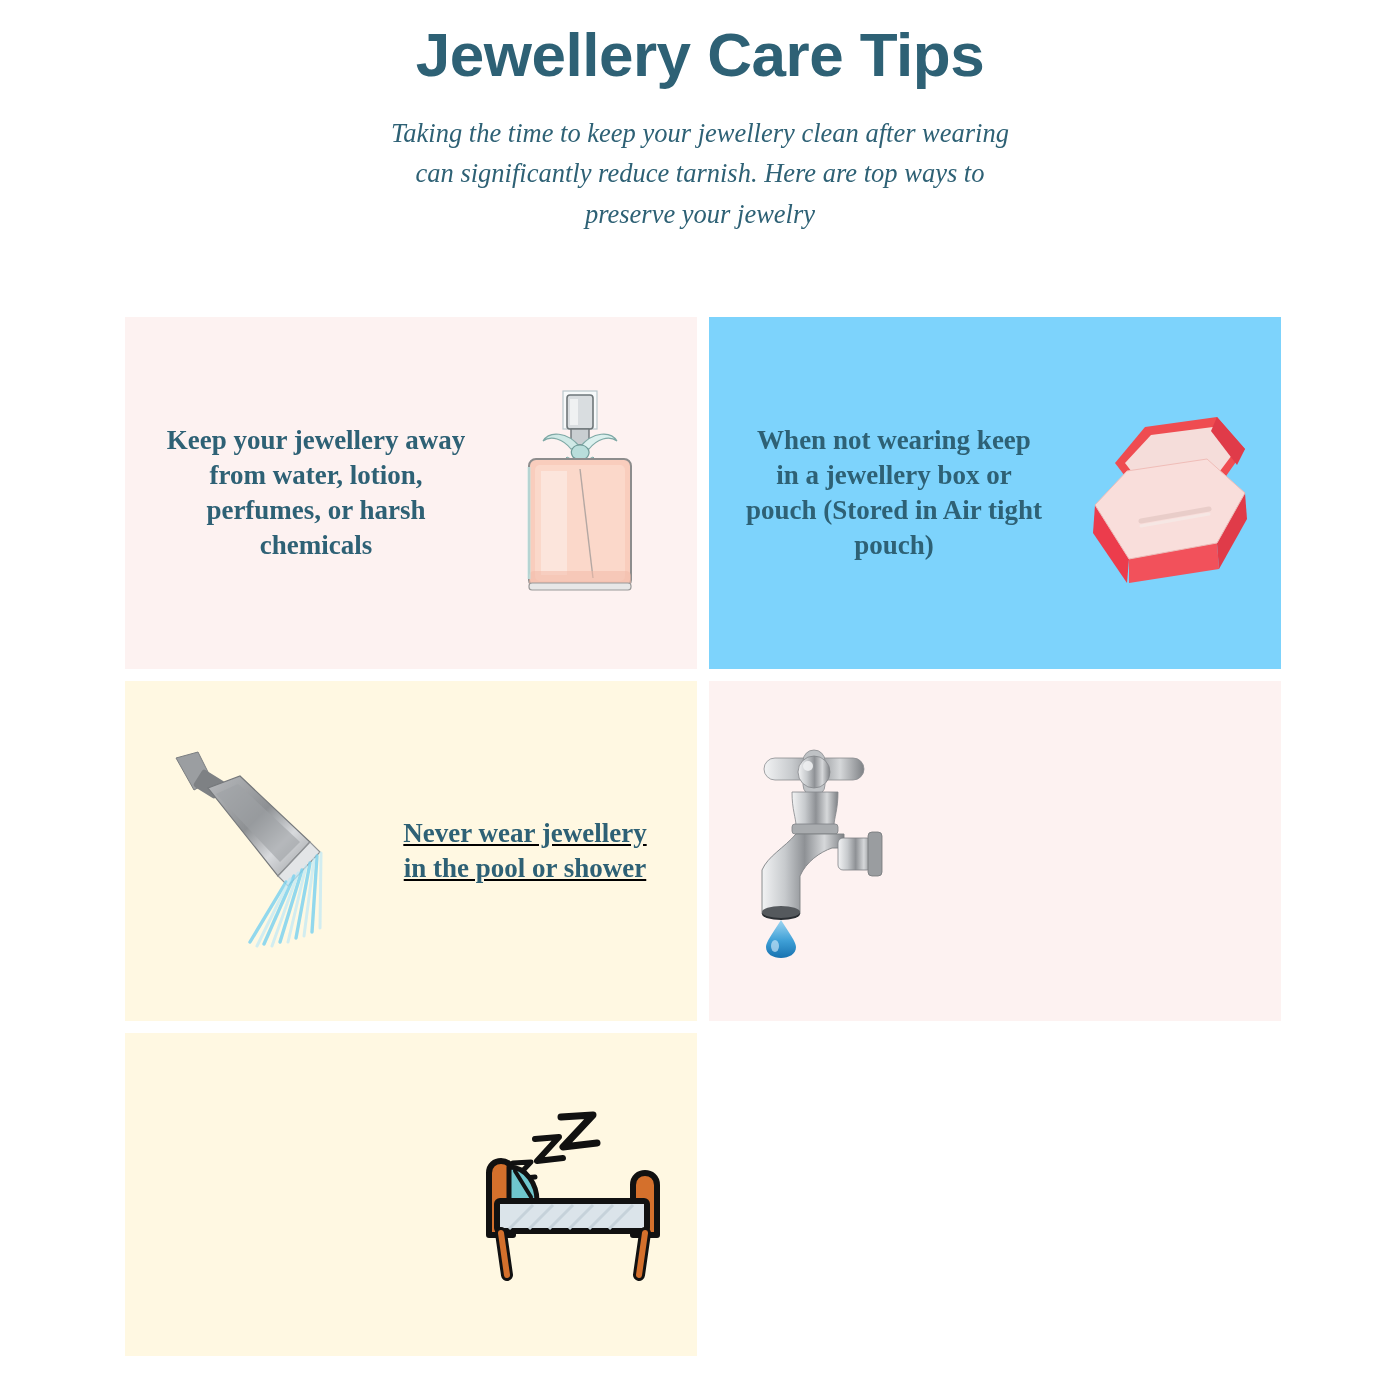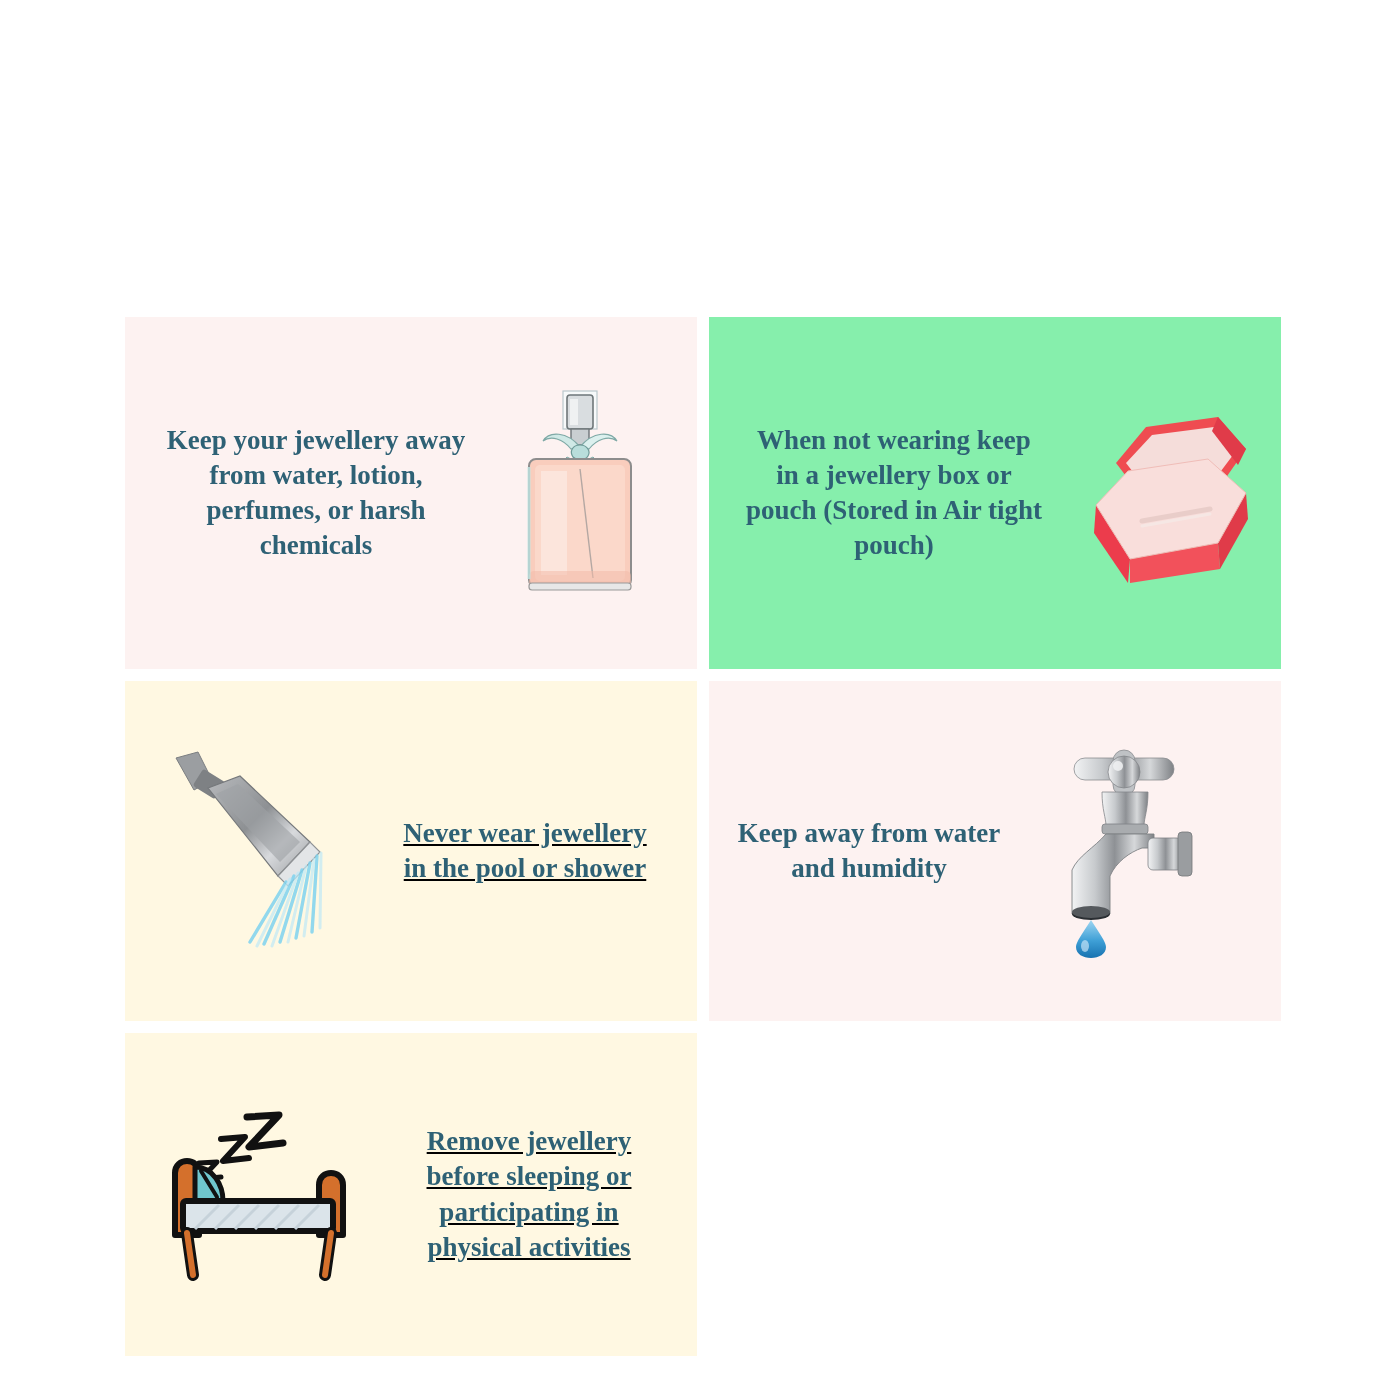--- a/index.html
+++ b/index.html
@@ -60,21 +60,21 @@
   }
 
   .tip-card {
     position: relative;
     display: flex;
     align-items: center;
     box-sizing: border-box;
     overflow: hidden;
   }
   .tip-card.bg-pink   { background: #FDF2F1; }
-  .tip-card.bg-blue   { background: #86efac; justify-content: space-between; }
+  .tip-card.bg-blue   { background: #7dd3fc; }
   .tip-card.bg-yellow { background: #FFF8E2; }
 
   .tip-card.img-right { flex-direction: row; }
   .tip-card.img-left  { flex-direction: row-reverse; text-decoration: underline; }
 
   .tip-text {
     flex: 1 1 auto;
     font-family: "Liberation Serif", serif;
     font-weight: bold;
     font-size: 27px;
@@ -127,20 +127,24 @@
   
   .illus-cloth   { width: 160px; height: 215px; }
   
   .illus-bed     { width: 215px; height: 180px; }
 </style>
 </head>
 <body>
 
 <div class="page">
 
+  <div class="header">
+    <h1 class="page-title">Jewellery Care Tips</h1>
+    <p class="page-subtitle">Taking the time to keep your jewellery clean after wearing can significantly reduce tarnish. Here are top ways to preserve your jewelry</p>
+  </div>
 
   <div class="card-grid">
 
     <div class="tip-card bg-pink img-right card-1">
       <div class="tip-text">Keep your jewellery away from water, lotion, perfumes, or harsh chemicals</div>
       <div class="tip-figure">
         <svg class="illus illus-perfume" viewBox="0 0 150 240">
 
           <rect x="58" y="18" width="34" height="38" fill="#f7f9fa" stroke="#b9c7cc" stroke-width="1.2"></rect>
           <rect x="62" y="22" width="26" height="34" rx="3" fill="#d9dde0" stroke="#6e7679" stroke-width="1.6"></rect>
@@ -218,21 +222,20 @@
             <line x1="130" y1="127" x2="104" y2="200"></line>
             <line x1="138" y1="120" x2="120" y2="196"></line>
             <line x1="146" y1="113" x2="136" y2="190"></line>
             <line x1="153" y1="107" x2="152" y2="182"></line>
           </g>
         </svg>
       </div>
     </div>
 
     <div class="tip-card bg-pink img-right card-4">
-      <div class="tip-text">Keep away from water and humidity</div>
       <div class="tip-figure">
         <svg class="illus illus-faucet" viewBox="0 0 165 215">
           <defs>
             <linearGradient id="gChrome" x1="0" y1="0" x2="1" y2="0">
               <stop offset="0%" stop-color="#f2f3f4"></stop>
               <stop offset="28%" stop-color="#c7cacd"></stop>
               <stop offset="52%" stop-color="#8e9195"></stop>
               <stop offset="76%" stop-color="#d6d8da"></stop>
               <stop offset="100%" stop-color="#7e8185"></stop>
             </linearGradient>
@@ -262,21 +265,20 @@
 
           <path d="M47 176 C38 190 32 198 32 203 C32 210 39 214 47 214
                    C55 214 62 210 62 203 C62 198 56 190 47 176 Z" fill="url(#gDrop)"></path>
           <ellipse cx="41" cy="202" rx="4" ry="6" fill="#cfeafa" opacity="0.65"></ellipse>
         </svg>
       </div>
     </div>
 
 
     <div class="tip-card bg-yellow img-left card-6">
-      <div class="tip-text">Remove jewellery before sleeping or participating in physical activities</div>
       <div class="tip-figure">
         <svg class="illus illus-bed" viewBox="0 0 215 180">
 
           <g fill="none" stroke="#111111" stroke-width="7" stroke-linecap="round" stroke-linejoin="round">
             <path d="M86 12 L118 10 L88 42 L122 38"></path>
           </g>
           <g fill="none" stroke="#111111" stroke-width="6" stroke-linecap="round" stroke-linejoin="round">
             <path d="M60 34 L84 32 L62 56 L88 53"></path>
           </g>
           <g fill="none" stroke="#111111" stroke-width="5" stroke-linecap="round" stroke-linejoin="round">

